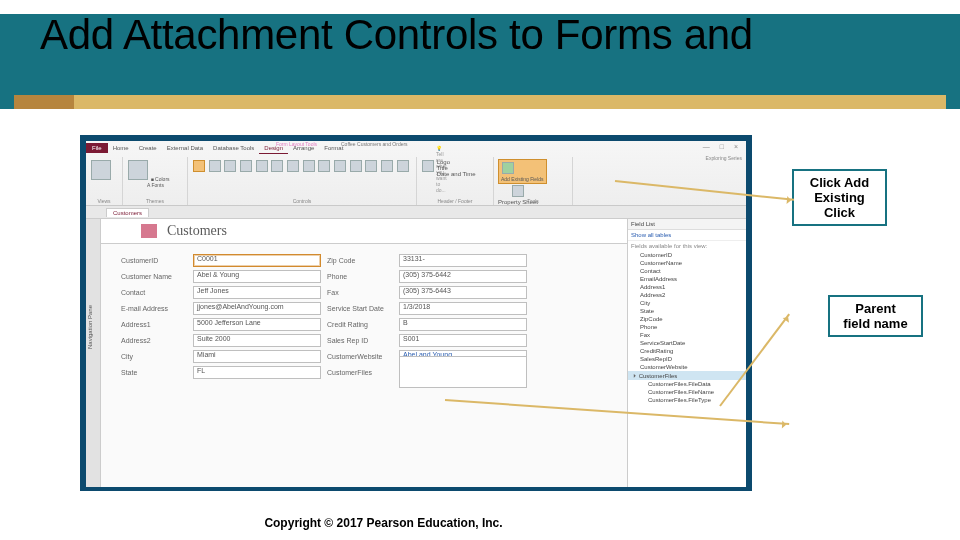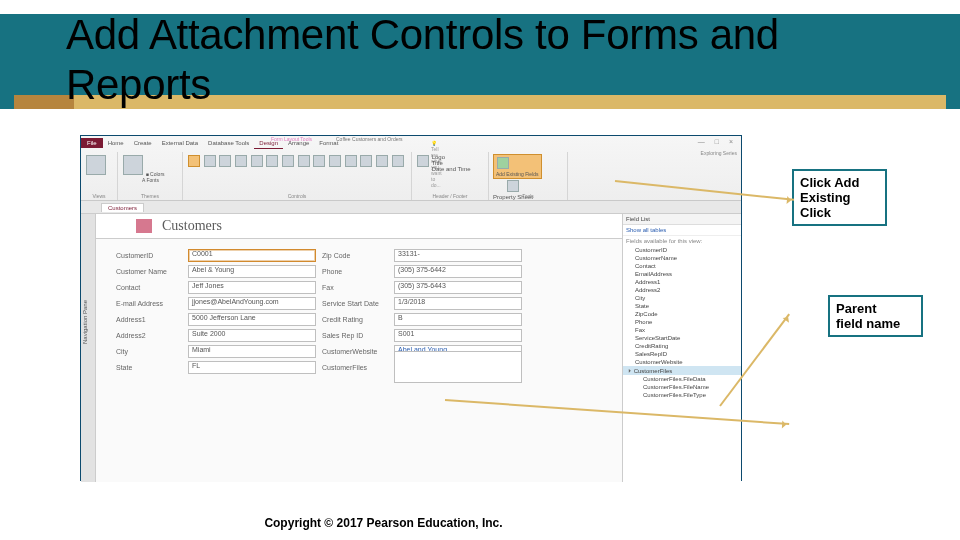--- a/index.html
+++ b/index.html
@@ -1,21 +1,21 @@
 <!DOCTYPE html>
 <html><head>
 <meta charset="utf-8">
 <style>
   html,body{margin:0;padding:0;width:960px;height:540px;font-family:Arial,Helvetica,sans-serif;background:#fff;overflow:hidden}
   .slide{position:relative;width:960px;height:540px}
   .title-band{position:absolute;left:0;top:14px;width:960px;height:95px;background:#177281;}
   .gold-bar-left{position:absolute;left:14px;top:95px;width:60px;height:14px;background:#b6853e}
   .gold-bar-right{position:absolute;left:74px;top:95px;width:872px;height:14px;background:#dbb867}
-  .title-text{position:absolute;left:66px;top:10px;font-size:42px;line-height:50px;color:#000;font-weight:400;letter-spacing:-.3px}
-  .screenshot{position:absolute;left:80px;top:135px;width:660px;height:344px;border:1px solid #0c4a6e;background:#fff}
+  .title-text{position:absolute;left:40px;top:10px;font-size:42px;line-height:50px;color:#000;font-weight:400;letter-spacing:-.3px}
+  .screenshot{position:absolute;left:80px;top:135px;width:660px;height:344px;border:6px solid #0c4a6e;background:#fff}
   .ribbon{height:64px;border-bottom:1px solid #c9c9c9;background:linear-gradient(#f6f6f6,#eeeeee);position:relative;font-size:6px;color:#555}
   .tab-row{position:absolute;left:0;top:0;height:14px;display:flex;align-items:center;font-size:6px}
   .file-tab{background:#7b1a34;color:#fff;padding:2px 6px}
   .tab{padding:2px 5px;color:#555}
   .tab.active{border-bottom:1px solid #7b1a34;color:#7b1a34}
   .ctx1{position:absolute;left:190px;top:0;font-size:5px;color:#e07cc0}
   .ctx2{position:absolute;left:255px;top:0;font-size:5px;color:#777}
   .win{position:absolute;right:4px;top:2px;font-size:7px;color:#888;letter-spacing:4px}
   .exps{position:absolute;right:4px;top:14px;font-size:5px;color:#888}
   .groups{position:absolute;left:0;top:16px;right:0;bottom:0;display:flex}
@@ -43,38 +43,37 @@
   .fld.act{border-color:#d28a2e;box-shadow:0 0 0 1px rgba(210,138,46,.4) inset}
   .fld.link{color:#2a5db0;text-decoration:underline}
   .field-list{width:118px;border-left:1px solid #ccc;background:#fff;font-size:6px;color:#444}
   .fl-hdr{background:#f4f4f4;padding:2px 3px;border-bottom:1px solid #ddd}
   .fl-sub{color:#2a5db0;padding:2px 3px;border-bottom:1px solid #eee}
   .fl-cap{padding:2px 3px;color:#888}
   .fl-item{padding:1px 3px 1px 12px}
   .fl-item.exp::before{content:"\25E2";display:inline-block;transform:rotate(-45deg) scale(.6);margin-left:-9px;margin-right:3px;color:#666}
   .fl-sel{background:#cfe5f2}
   .fl-child{padding-left:20px}
-  .callout{position:absolute;border:2px solid #177281;background:#fff;padding:4px 6px;font-size:13px;text-align:left;font-weight:bold;color:#000;line-height:15px}
+  .callout{position:absolute;border:2px solid #177281;background:#fff;padding:4px 6px;font-size:13px;text-align:center;font-weight:bold;color:#000;line-height:15px}
   #co1{left:792px;top:169px;width:79px}
   #co2{left:828px;top:295px;width:79px}
   #co3{left:788px;top:404px;width:87px}
   .arrow{position:absolute;height:0;border-top:2px solid #dbb867;transform-origin:left center}
   .arrow::after{content:"";position:absolute;right:-1px;top:-4px;border:4px solid transparent;border-left-color:#dbb867}
   .copyright{position:absolute;left:0;bottom:10px;width:767px;text-align:center;font-size:12px;font-weight:bold}
 </style>
 </head>
 <body>
 
 <div class="slide">
   <div class="title-band"></div>
   <div class="gold-bar-left"></div>
   <div class="gold-bar-right"></div>
   <div class="title-text">
     <span>Add Attachment Controls to Forms and</span><br>
-    <span>Reports</span>
   </div>
 
   <div class="screenshot">
 
     <div class="ribbon">
       <div class="ctx1">Form Layout Tools</div>
       <div class="ctx2">Coffee Customers and Orders</div>
       <div class="win">— □ ×</div>
       <div class="exps">Exploring Series</div>
       <div class="tab-row">

